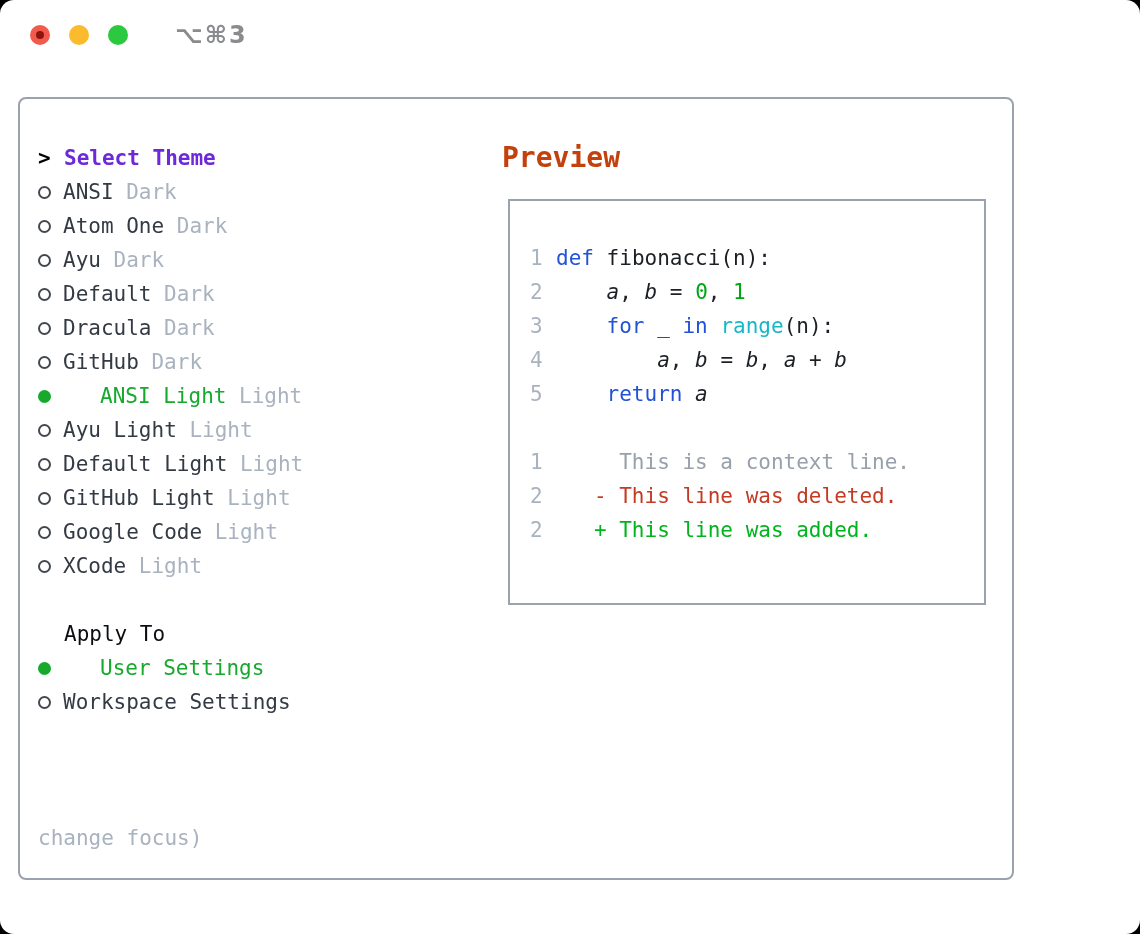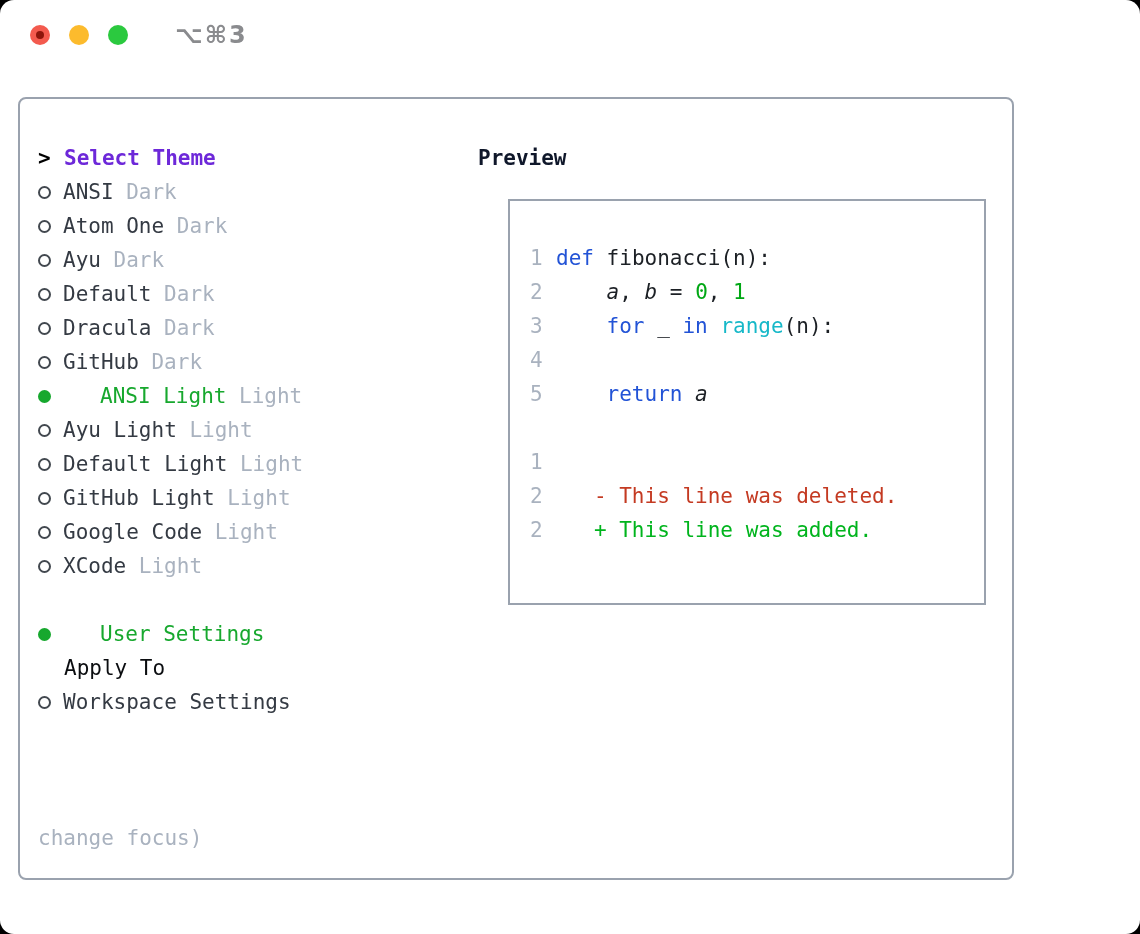--- a/index.html
+++ b/index.html
@@ -40,22 +40,22 @@
   }
   .radio.sel { border-color:var(--green,#17a82e); background:var(--green,#17a82e); }
   .tname { color:var(--dark,#343a43); }
   .tname.sel { color:var(--green,#17a82e);margin-left:37px; }
   .ttag { color:var(--muted,#a9b2bf); margin-left:12.6px; }
   .apply-hdr { margin-left:26px; color:#0b0d10; }
   .help { color:var(--muted,#a9b2bf); line-height:34px; white-space:pre; }
 
   
   .preview-hdr {
-    position:absolute; left:458px; top:42px; height:34px; line-height:34px;
-    font-size:21px; font-weight:bold; color:#0f172a;
+    position:absolute; left:482px; top:42px; height:34px; line-height:34px;
+    font-size:28px; font-weight:bold; color:#c2410c;
   }
   .preview-box {
     position:absolute; left:488px; top:100px; width:478px; height:406px;
     border:2px solid var(--border,#9aa2ae); background:#fff;
     padding:40px 0 0 20px; font-size:21px;
   }
   .pline { height:34px; display:flex; align-items:center; }
   .lnum { display:inline-block; width:26px; color:var(--muted,#a9b2bf); white-space:pre; }
   .lcontent { white-space:pre; color:#1c2025; }
   .tk-kw  { color:var(--kw,#2253d6); }
@@ -146,27 +146,27 @@
       </div>
       <div class="row">
         <span class="radio"></span>
         <span class="tname">XCode</span>
         <span class="ttag">Light</span>
       </div>
 
       <div class="row"></div>
 
       <div class="row">
+        <span class="apply-hdr">Apply To</span>
+      </div>
+      <div class="row">
         <span class="radio sel"></span>
         <span class="tname sel">User Settings</span>
       </div>
       <div class="row">
-        <span class="apply-hdr">Apply To</span>
-      </div>
-      <div class="row">
         <span class="radio"></span>
         <span class="tname">Workspace Settings</span>
       </div>
 
       <div class="row"></div>
 
       <div class="help">
         <div>change focus)</div>
       </div>
     </div>
@@ -185,31 +185,33 @@
           <span class="lcontent"><span class="tk-plain">    </span><span class="tk-var">a</span><span class="tk-plain">, </span><span class="tk-var">b</span><span class="tk-plain"> = </span><span class="tk-num">0</span><span class="tk-plain">, </span><span class="tk-num">1</span></span>
       </div>
 
       <div class="pline">
         <span class="lnum">3</span>
           <span class="lcontent"><span class="tk-plain">    </span><span class="tk-kw">for</span><span class="tk-plain"> _ </span><span class="tk-kw">in</span><span class="tk-plain"> </span><span class="tk-fn">range</span><span class="tk-plain">(n):</span></span>
       </div>
 
       <div class="pline">
         <span class="lnum">4</span>
+          <span class="lcontent"><span class="tk-plain">        </span><span class="tk-var">a</span><span class="tk-plain">, </span><span class="tk-var">b</span><span class="tk-plain"> = </span><span class="tk-var">b</span><span class="tk-plain">, </span><span class="tk-var">a</span><span class="tk-plain"> + </span><span class="tk-var">b</span></span>
       </div>
 
       <div class="pline">
         <span class="lnum">5</span>
           <span class="lcontent"><span class="tk-plain">    </span><span class="tk-kw">return</span><span class="tk-plain"> </span><span class="tk-var">a</span></span>
       </div>
 
       <div class="pline"></div>
 
       <div class="pline">
         <span class="lnum">1</span>
+          <span class="lcontent"><span class="tk-ctx">     This is a context line.</span></span>
       </div>
 
       <div class="pline">
         <span class="lnum">2</span>
           <span class="lcontent"><span class="tk-del">   - This line was deleted.</span></span>
       </div>
 
       <div class="pline">
         <span class="lnum">2</span>
           <span class="lcontent"><span class="tk-add">   + This line was added.</span></span>

